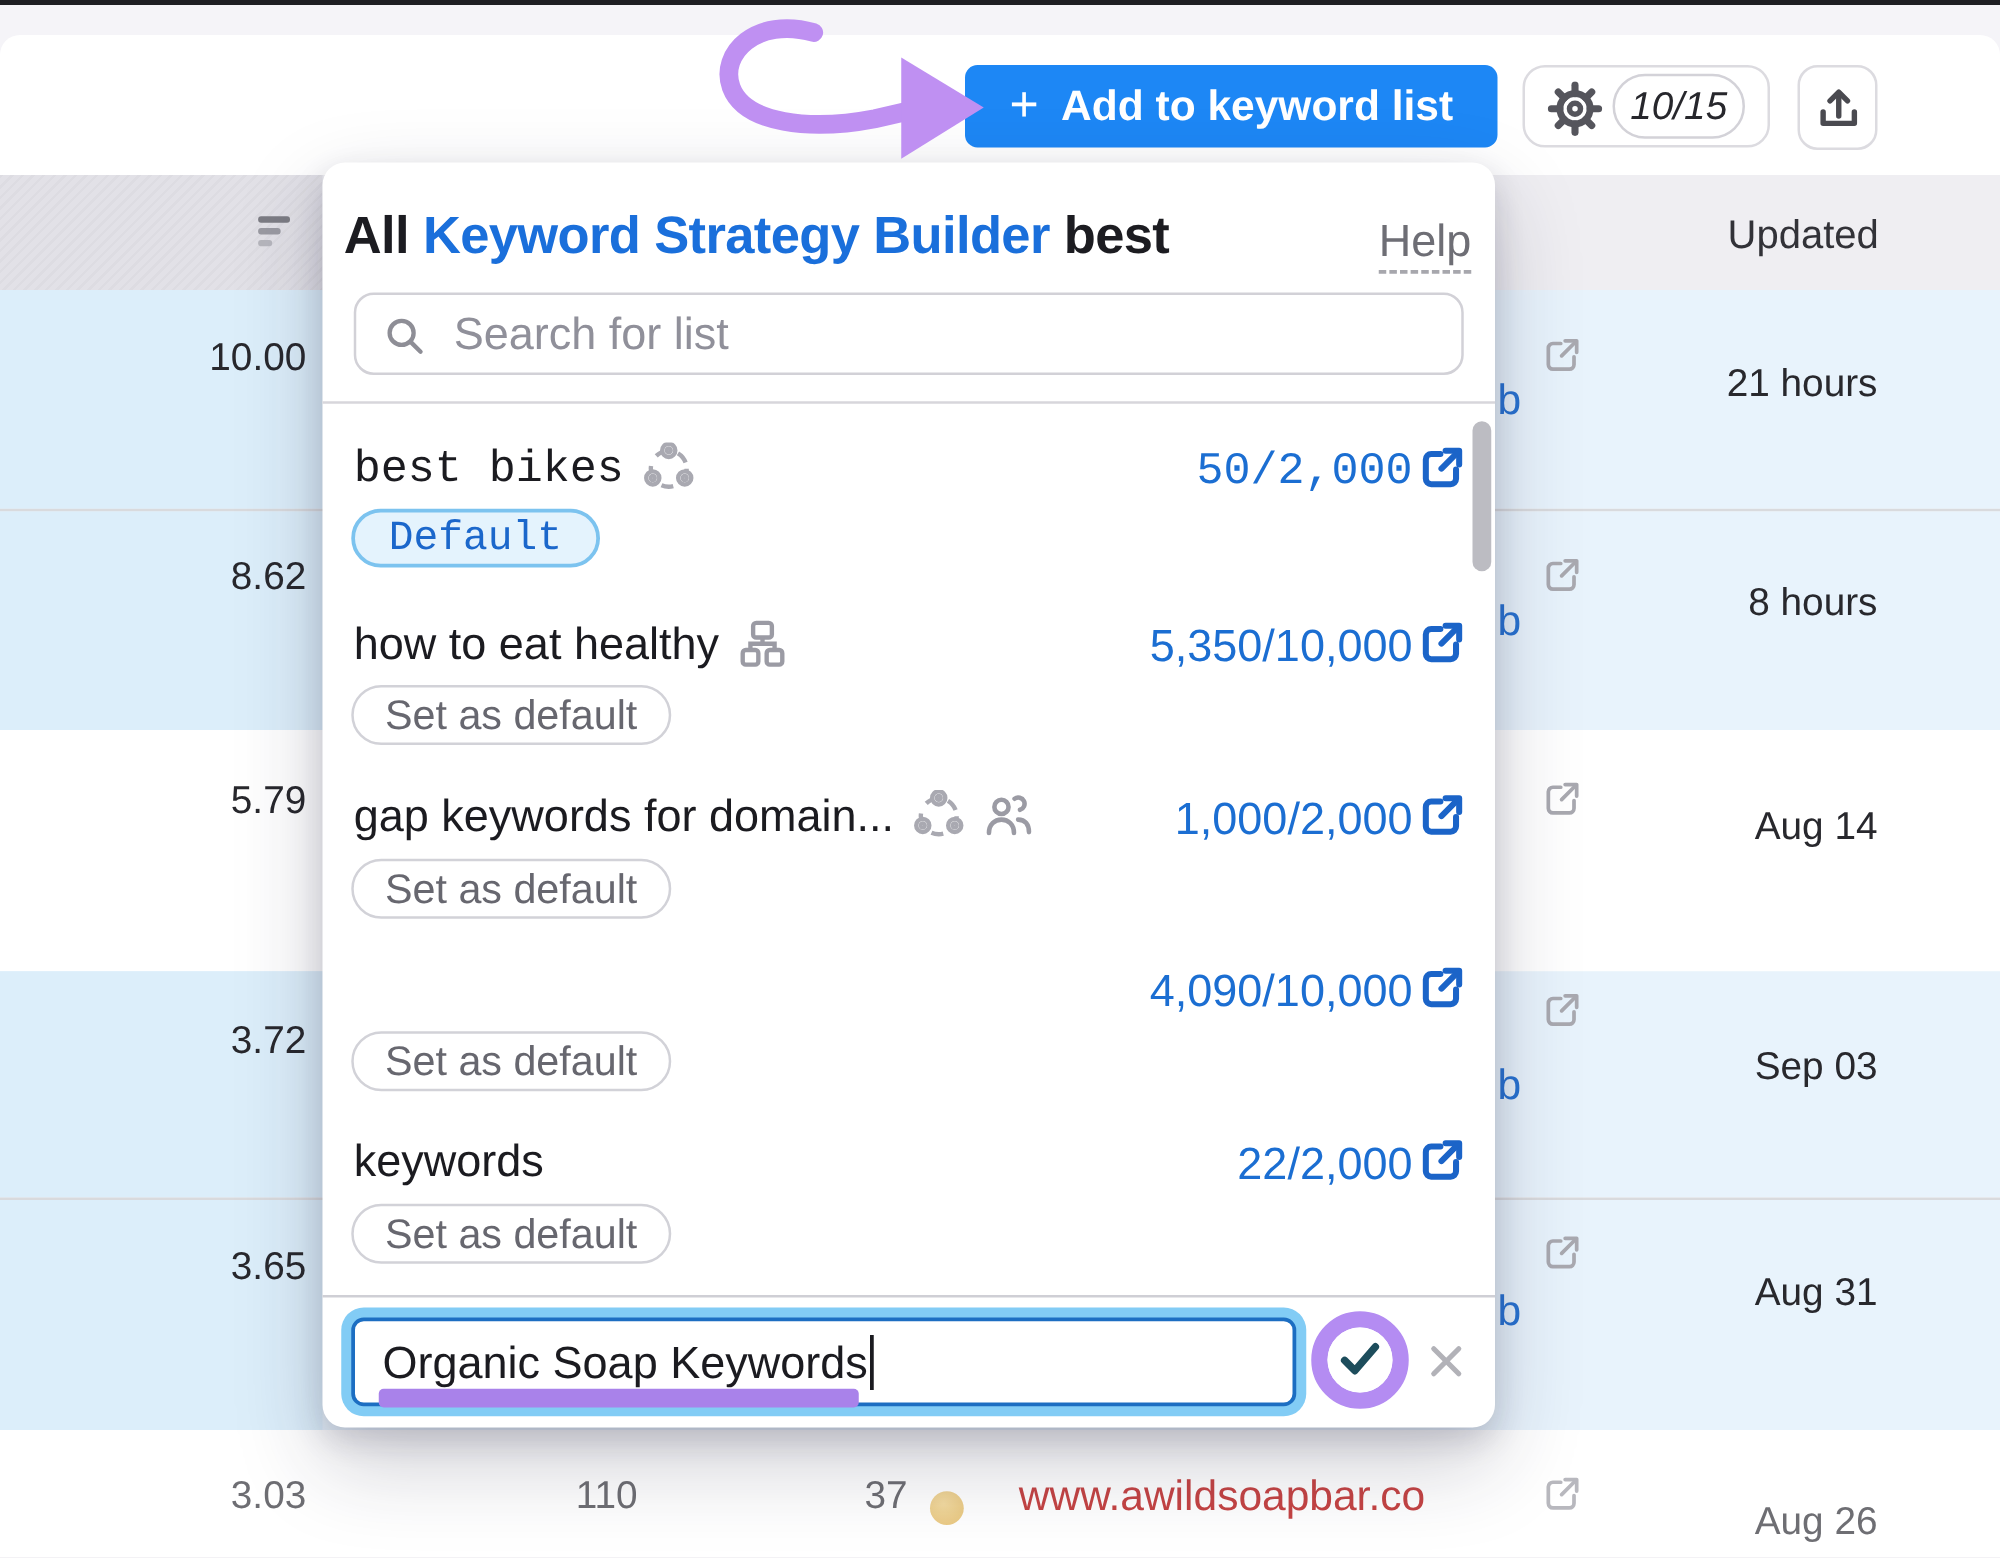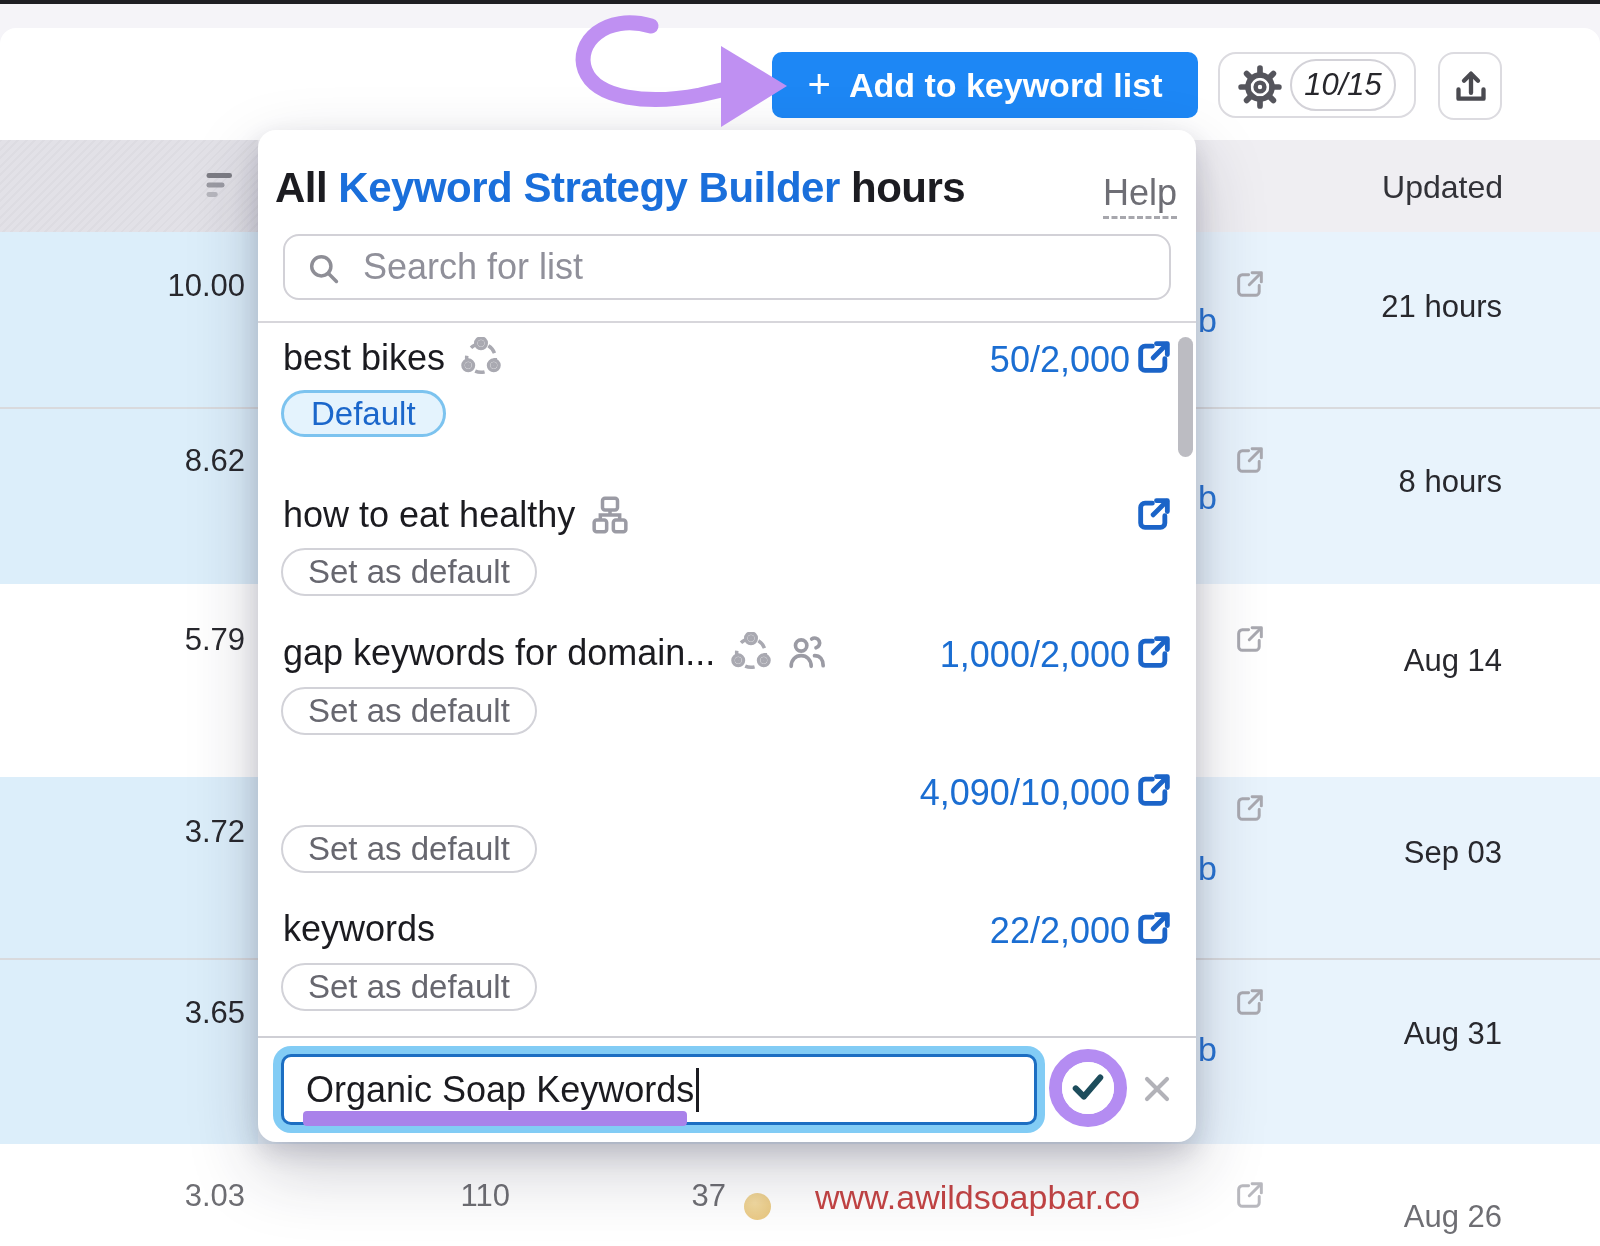--- a/index.html
+++ b/index.html
@@ -244,35 +244,35 @@
     </svg>
   </button>
 
   <svg class="arrow-svg" width="1600" height="1246" viewBox="0 0 1600 1246">
     <path d="M 651 26 C 605 13 575 43 585 70 C 596 99 648 105 700 95 L 726 89" stroke="#bf90f2" stroke-width="15" fill="none" stroke-linecap="round"></path>
     <polygon points="721,46 721,127 787,86" fill="#bf90f2"></polygon>
   </svg>
 
   <div class="panel">
     <div class="p-title">
-      <span>All </span><span class="t-link">Keyword Strategy Builder</span><span> hours</span>
+      <span>All </span><span class="t-link">Keyword Strategy Builder</span><span> best</span>
     </div>
     <span class="p-help">Help</span>
 
     <div class="p-search">
       <svg width="36" height="36" viewBox="0 0 24 24" fill="none" stroke="#8e8e96" stroke-width="2.3" stroke-linecap="round">
         <circle cx="10.2" cy="10.2" r="6.4"></circle>
           <line x1="15" y1="15" x2="20.3" y2="20.3"></line>
       </svg>
       <input type="text" placeholder="Search for list" style="">
     </div>
 
     <div class="p-div1"></div>
 
-    <div class="list-item" style="top:204px;">
+    <div class="list-item" style="top:221px;font-family:Liberation Mono, monospace;">
       <div class="li-name">
         <span>best bikes</span>
         <svg width="42" height="42" viewBox="0 0 24 24" fill="none" stroke="#a9a9b1" stroke-width="2">
           <circle cx="12" cy="12" r="8.2" stroke-dasharray="5.5 5.2"></circle>
           <circle cx="12" cy="3.6" r="3" fill="#ffffff"></circle>
             <circle cx="4.7" cy="16.2" r="3" fill="#ffffff"></circle>
             <circle cx="19.3" cy="16.2" r="3" fill="#ffffff"></circle>
           <circle cx="12" cy="3.6" r="0.9"></circle>
             <circle cx="4.7" cy="16.2" r="0.9"></circle>
             <circle cx="19.3" cy="16.2" r="0.9"></circle>
@@ -290,20 +290,21 @@
     <div class="list-item" style="top:361px;">
       <div class="li-name">
         <span>how to eat healthy</span>
         <svg width="40" height="40" viewBox="0 0 24 24" fill="none" stroke="#9b9ba4" stroke-width="2.1">
           <rect x="7.5" y="2" width="9" height="7" rx="1.5"></rect>
           <rect x="2.5" y="15" width="7.5" height="7" rx="1.5"></rect>
           <rect x="14" y="15" width="7.5" height="7" rx="1.5"></rect>
           <path d="M12 9 v3 M6.2 15 v-3 h11.6 v3"></path>
         </svg>
       </div>
+      <span class="li-count">5,350/10,000</span>
       <svg class="li-ext" viewBox="0 0 24 24" fill="none" stroke="currentColor" stroke-width="2.9" stroke-linecap="round" stroke-linejoin="round">
           <path d="M11 5.5 H6.6 A2.6 2.6 0 0 0 4 8.1 v9.3 A2.6 2.6 0 0 0 6.6 20 h9.3 a2.6 2.6 0 0 0 2.6-2.6 V13"></path>
           <path d="M13.5 4 H20 v6.5"></path>
           <path d="M19.6 4.4 L11.5 12.5"></path>
         </svg>
       <span class="badge-action" style="top:57px;">Set as default</span>
     </div>
 
     <div class="list-item" style="top:499px;">
       <div class="li-name">

